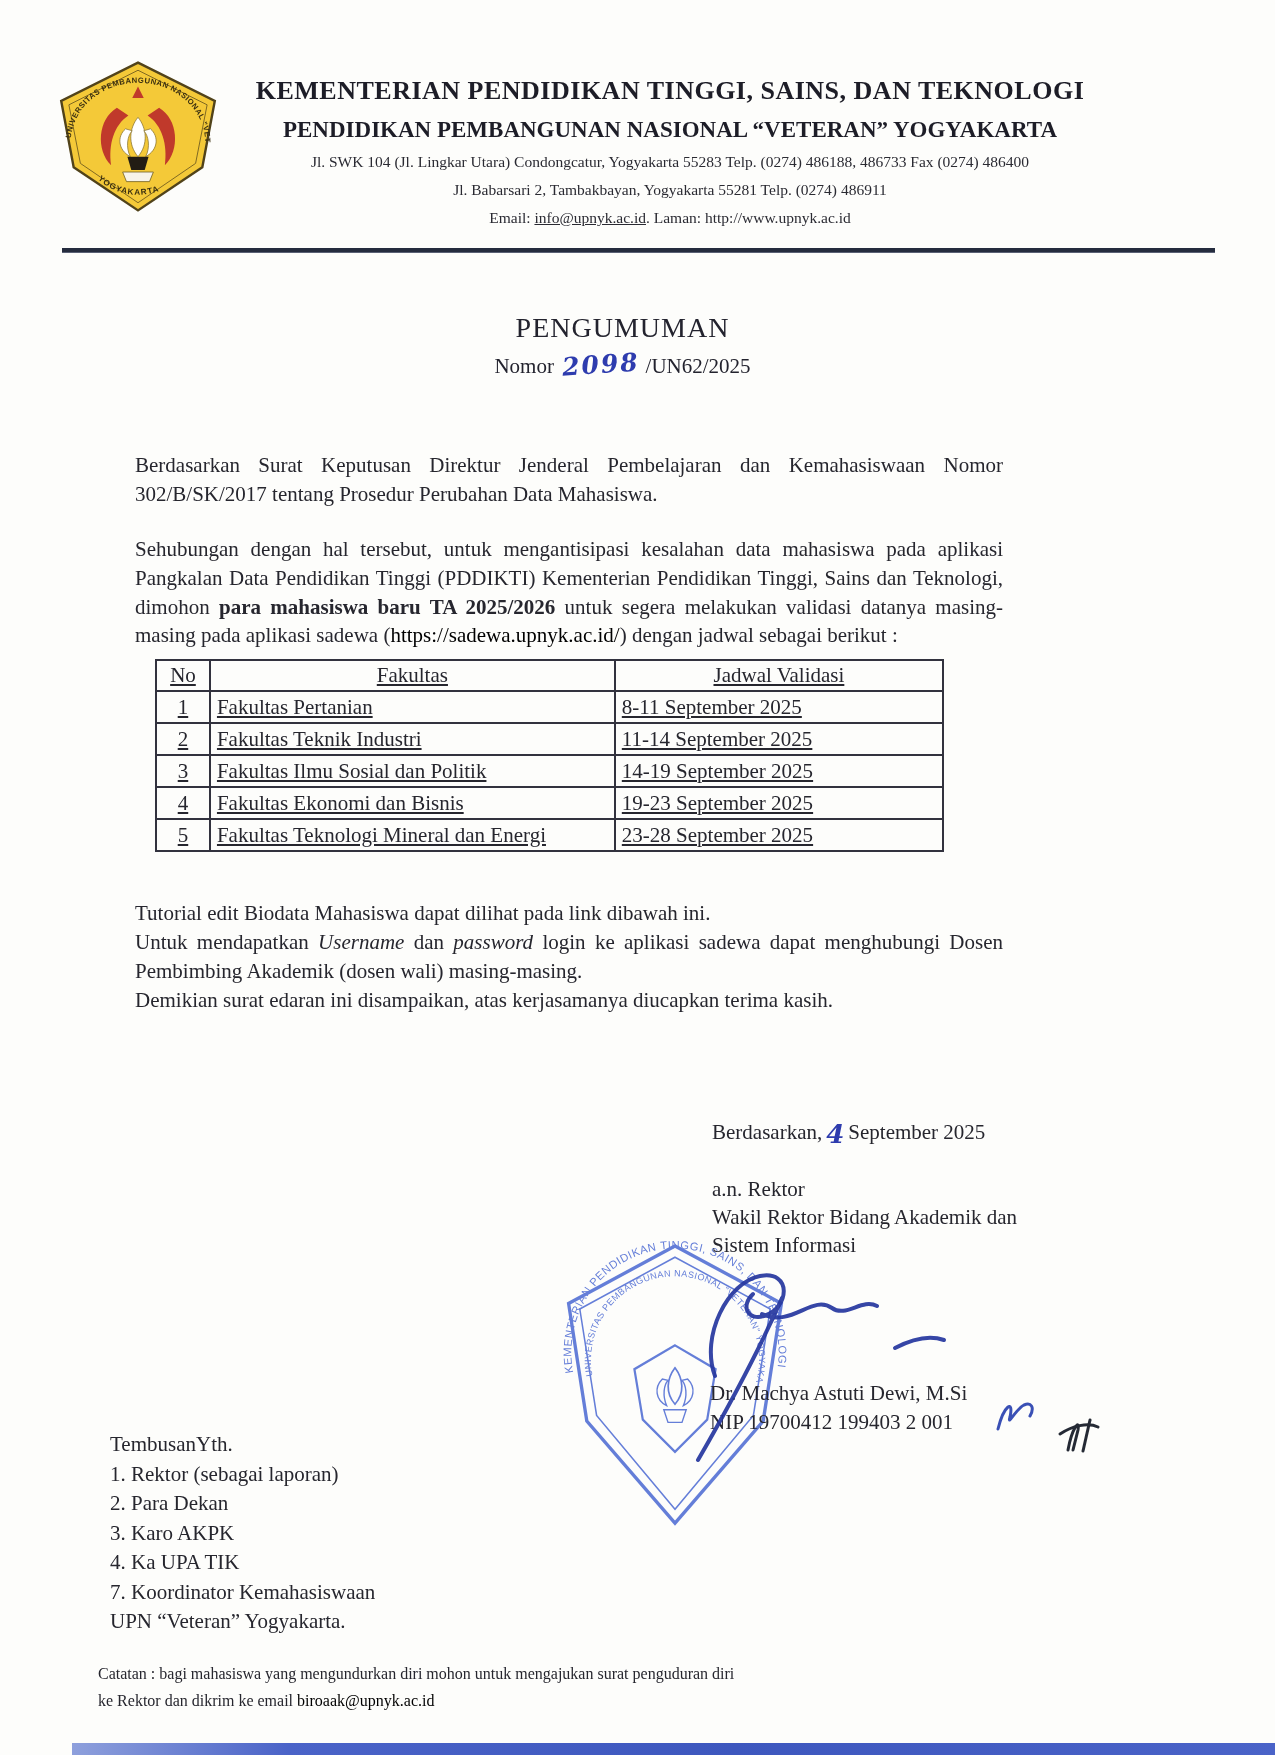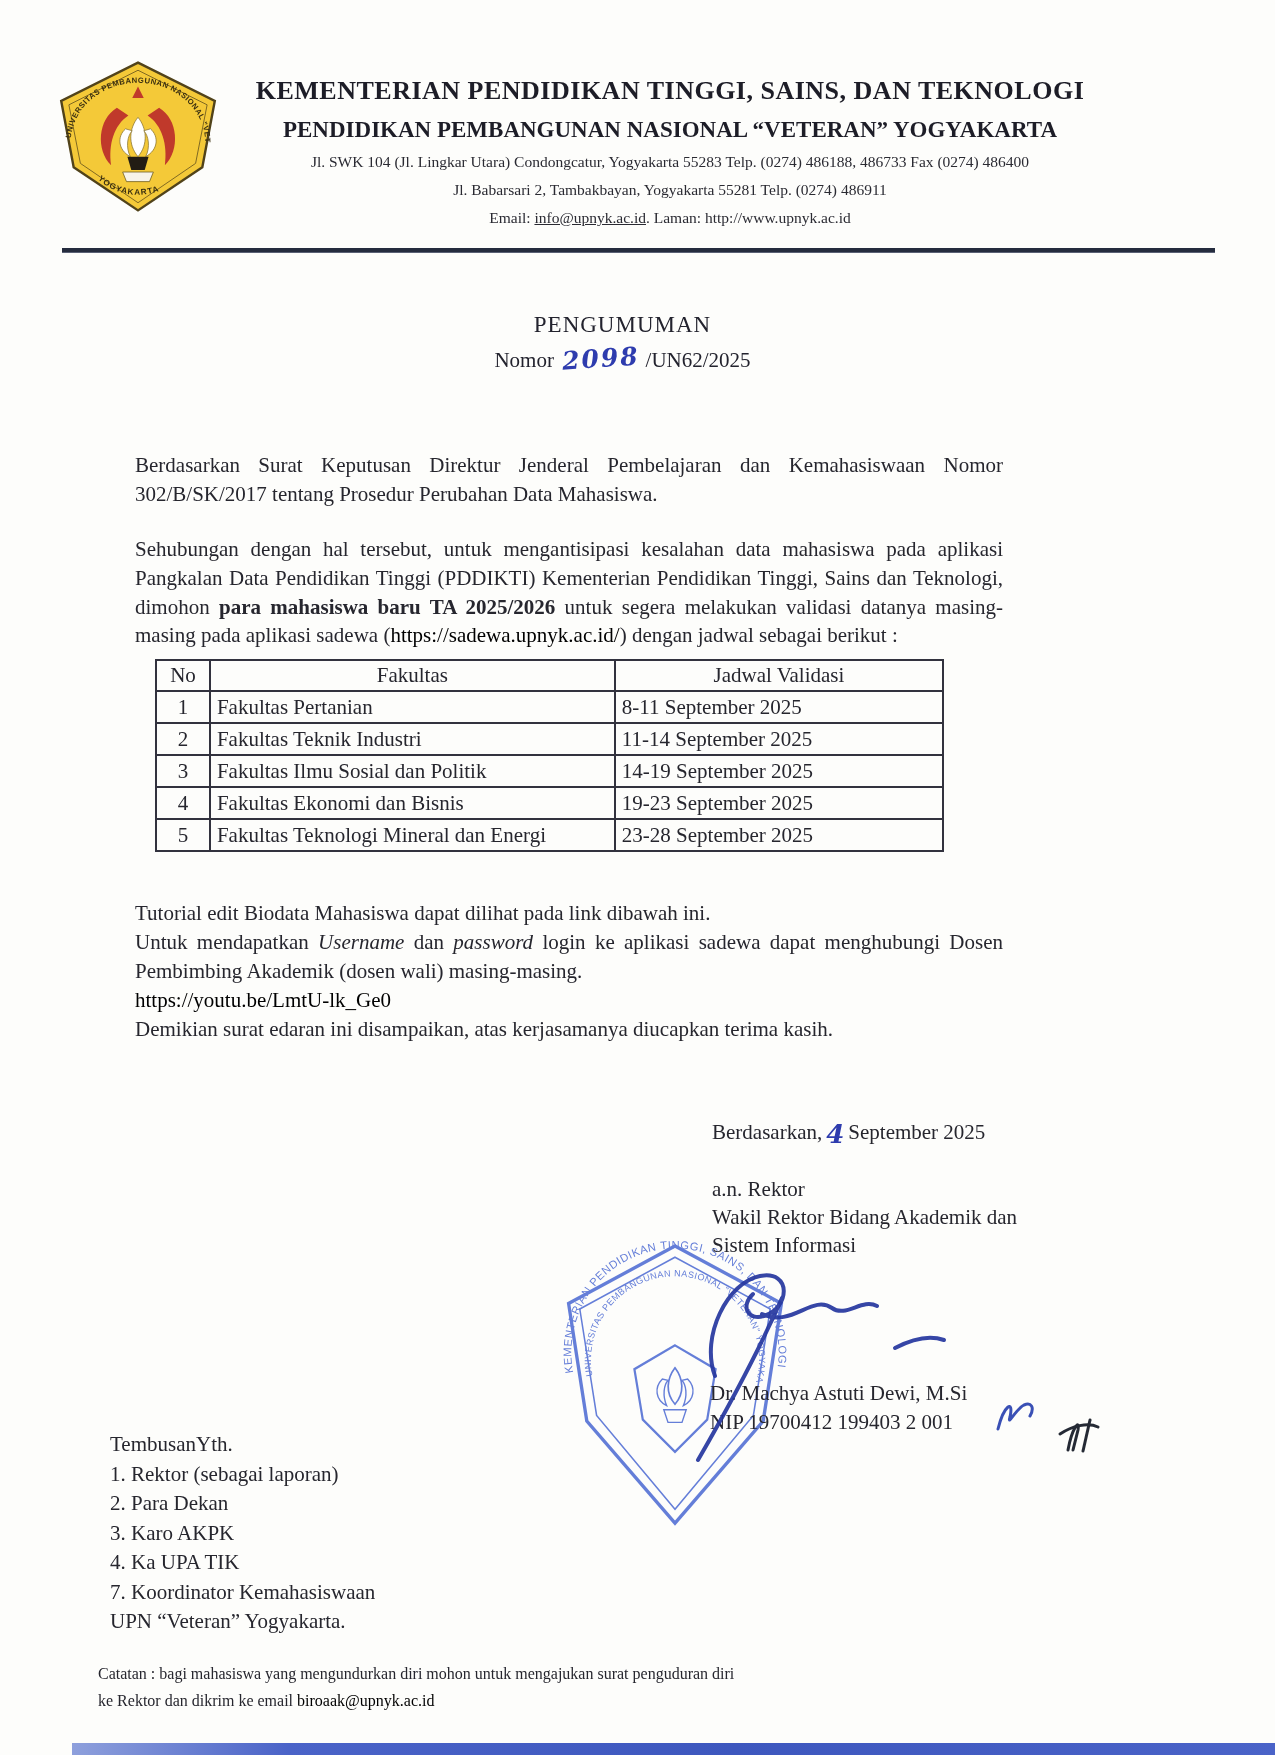--- a/index.html
+++ b/index.html
@@ -12,35 +12,35 @@
   
   .logo{position:absolute;left:42px;top:58px;width:192px;height:157px;}
   .lh-text{position:absolute;left:120px;right:55px;top:76px;text-align:center;}
   .lh-ministry{font-size:26px;font-weight:bold;color:#1d1d27;letter-spacing:.5px;}
   .lh-univ{font-size:23px;font-weight:bold;color:#1d1d27;margin-top:11px;}
   .lh-addr{font-size:15.5px;margin-top:10px;color:#2a2a32;}
   .lh-addr .u-dark{text-decoration:underline;}
   .rule{position:absolute;left:62px;right:60px;top:248px;height:4px;background:#252c3e;border-bottom:1px solid #5a6175;}
   
   .title-block{position:absolute;left:0;right:30px;top:312px;text-align:center;}
-  .doc-title{font-size:23px;letter-spacing:1px;color:#23232e;font-family:Liberation Serif, serif;}
+  .doc-title{font-size:28px;letter-spacing:1px;color:#23232e;font-family:Liberation Serif, serif;}
   .doc-number{font-size:21px;margin-top:6px;color:#23232e;}
   .hand{font-family:"DejaVu Serif",serif;font-style:italic;font-weight:bold;color:#2e3cae;}
   .hand-nomor{display:inline-block;font-size:25px;transform:rotate(-4deg);margin:0 6px 0 8px;letter-spacing:2px;}
   .hand-date{display:inline-block;font-size:26px;transform:translateY(4px);margin:0 4px;}
   
   .para{position:absolute;left:135px;width:868px;font-size:21px;line-height:29px;text-align:justify;color:#26262e;}
   .p1{top:430px;}
   .p2{top:514px;line-height:28.8px;}
   .link{color:#000000;cursor:pointer;}
   .bold{font-weight:bold;}
   .it{font-style:italic;}
   
   table.sched{position:absolute;left:155px;top:659px;width:789px;border-collapse:collapse;font-size:21px;color:#26262e;}
-  table.sched th,table.sched td{border:2px solid #32323e;font-weight:normal;padding:1px 6px;}
+  table.sched th,table.sched td{border:2px solid #32323e;font-weight:normal;padding:1px 6px;text-decoration:underline;}
   table.sched th{height:27px;text-align:center;}
   table.sched td{height:28px;}
   .col-no{width:40px;text-align:center;}
   .col-fak{width:392px;}
   .col-jad{width:315px;}
   
   .after-table{position:absolute;left:135px;width:868px;top:899px;font-size:21px;line-height:29px;color:#26262e;}
   .after-table p{margin:0;text-align:justify;}
   .yt-line{margin-top:13px;}
   .closing-line{margin-top:31px;}
@@ -146,21 +146,20 @@
         <td class="col-no">5</td>
         <td class="col-fak">Fakultas Teknologi Mineral dan Energi</td>
         <td class="col-jad">23-28 September 2025</td>
       </tr>
     </tbody>
   </table>
 
   <div class="after-table">
     <p>Tutorial edit Biodata Mahasiswa dapat dilihat pada link dibawah ini.</p>
     <p><span>Untuk mendapatkan </span><span class="it">Username</span><span> dan </span><span class="it">password</span><span> login ke aplikasi sadewa dapat menghubungi Dosen Pembimbing Akademik (dosen wali) masing-masing.</span></p>
-    <p class="yt-line"><span class="link">https://youtu.be/LmtU-lk_Ge0</span></p>
     <p class="closing-line">Demikian surat edaran ini disampaikan, atas kerjasamanya diucapkan terima kasih.</p>
   </div>
 
   <div class="sig-date">
     <span>Berdasarkan,</span><span class="hand hand-date">4</span><span>September 2025</span>
   </div>
 
   <div class="sig-an">
     <div>a.n. Rektor</div>
     <div>Wakil Rektor Bidang Akademik dan</div>

